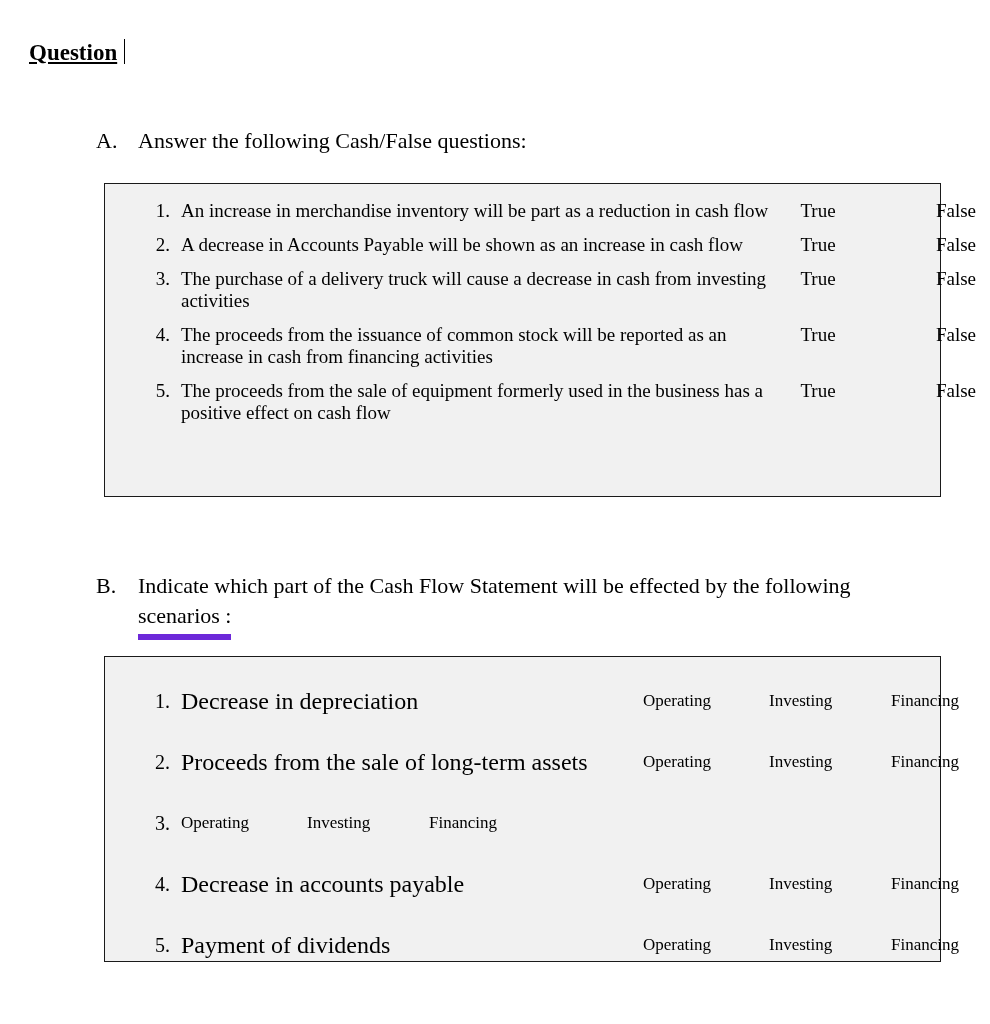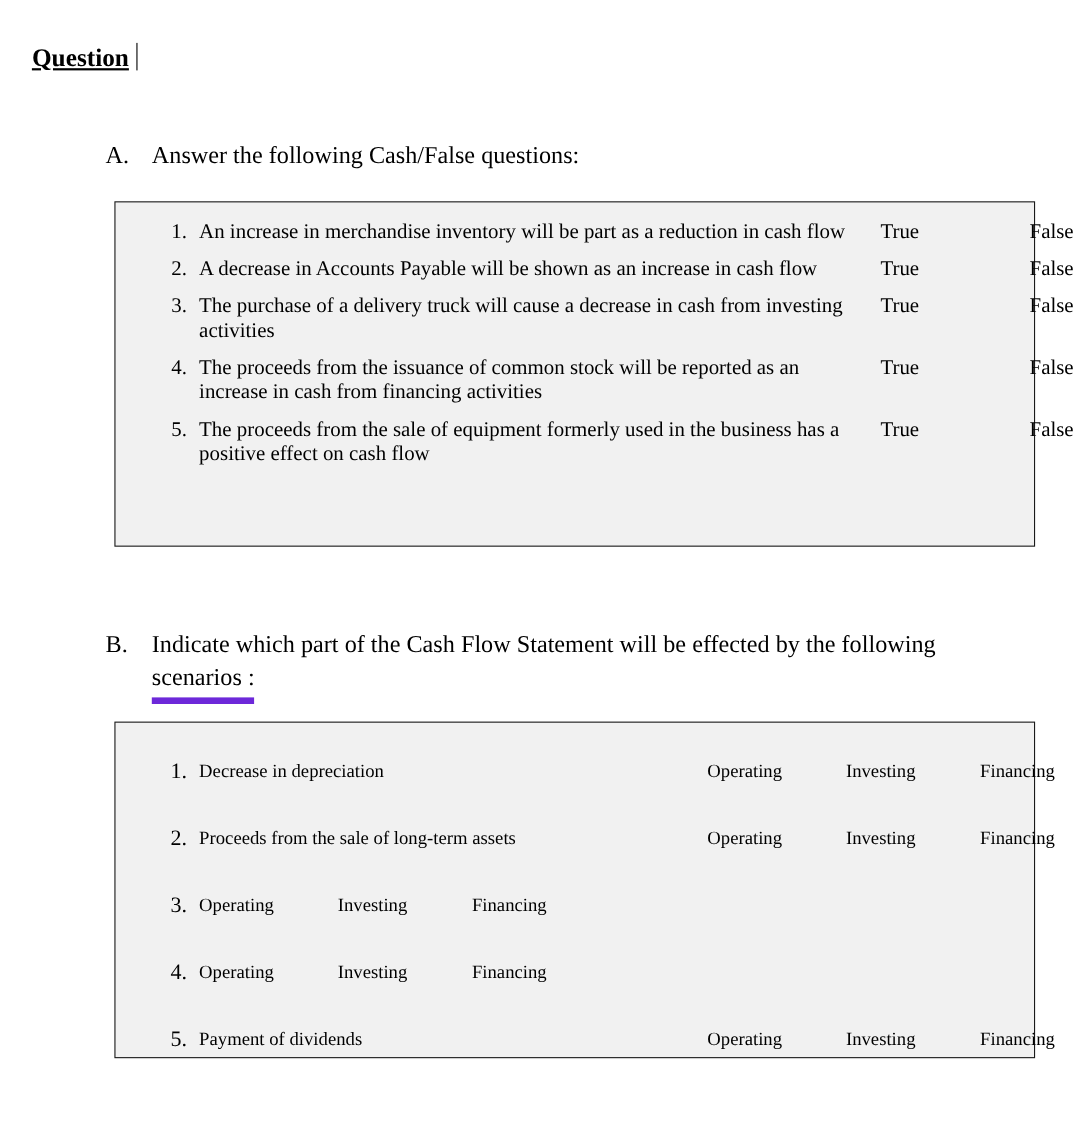--- a/index.html
+++ b/index.html
@@ -100,21 +100,21 @@
   #table-b .num { font-size: 20px; line-height: 24px; }
 
   .stmt {
     flex: 0 0 600px;
     font-size: 19px;
     line-height: 22px;
     padding-right: 12px;
     box-sizing: border-box;
   }
   #table-b .stmt {
-    font-size: 17px;
+    font-size: 24px;
     line-height: 24px;
     flex: 0 0 462px;
   }
 
   .choices {
     display: flex;
     flex: 1 1 auto;
     font-size: 19px;
     line-height: 22px;
     gap: 40px;
@@ -226,20 +226,21 @@
     <span class="num">3.</span>
     <span class="choices">
       <span class="opt c1">Operating</span>
       <span class="opt c2">Investing</span>
       <span class="opt">Financing</span>
     </span>
   </div>
 
   <div class="row">
     <span class="num">4.</span>
+    <span class="stmt">Decrease in accounts payable</span>
     <span class="choices">
       <span class="opt c1">Operating</span>
       <span class="opt c2">Investing</span>
       <span class="opt">Financing</span>
     </span>
   </div>
 
   <div class="row">
     <span class="num">5.</span>
     <span class="stmt">Payment of dividends</span>

